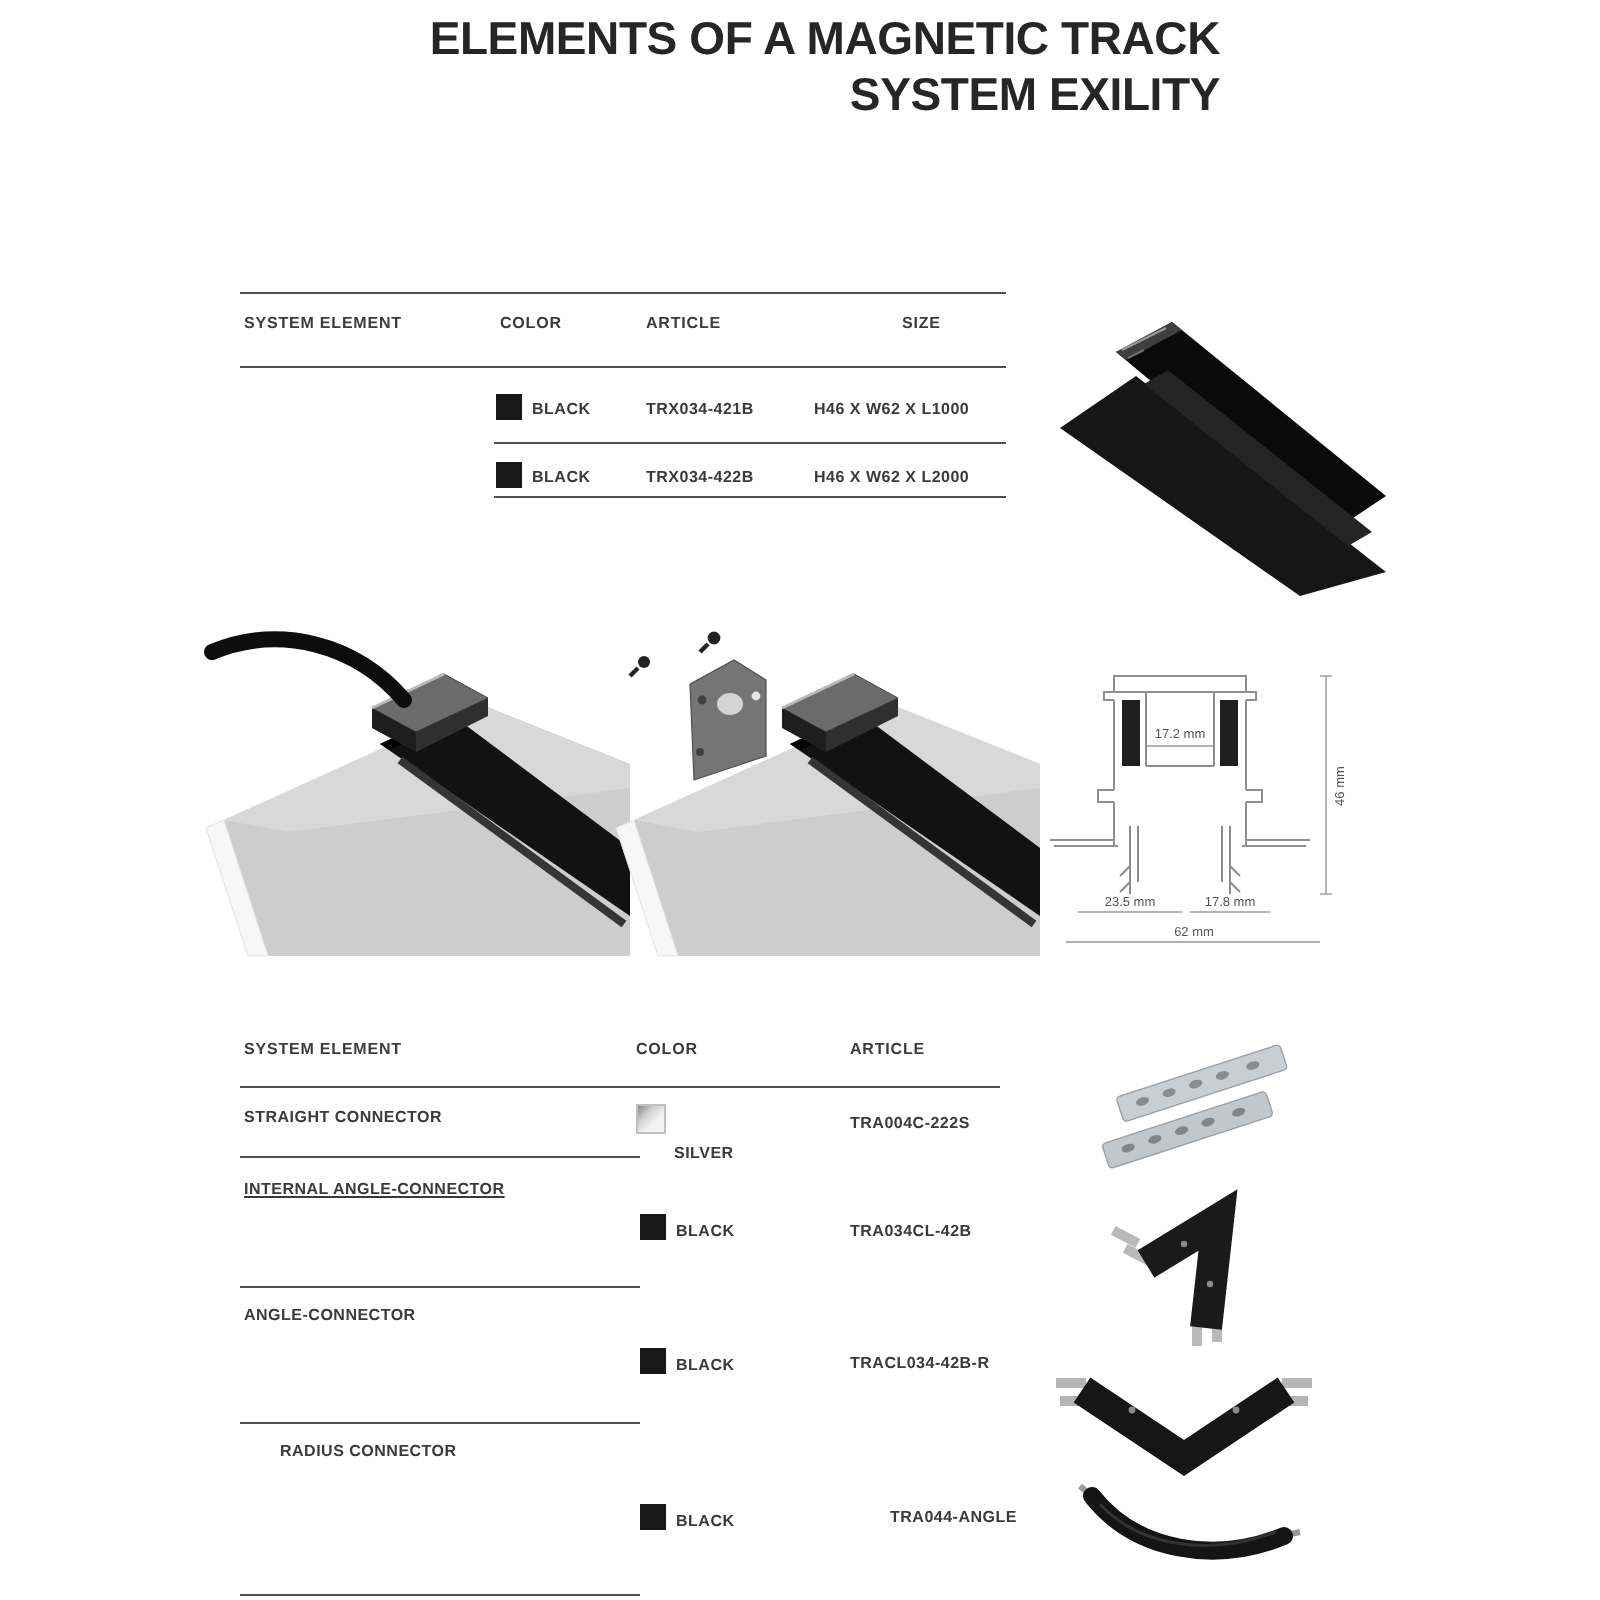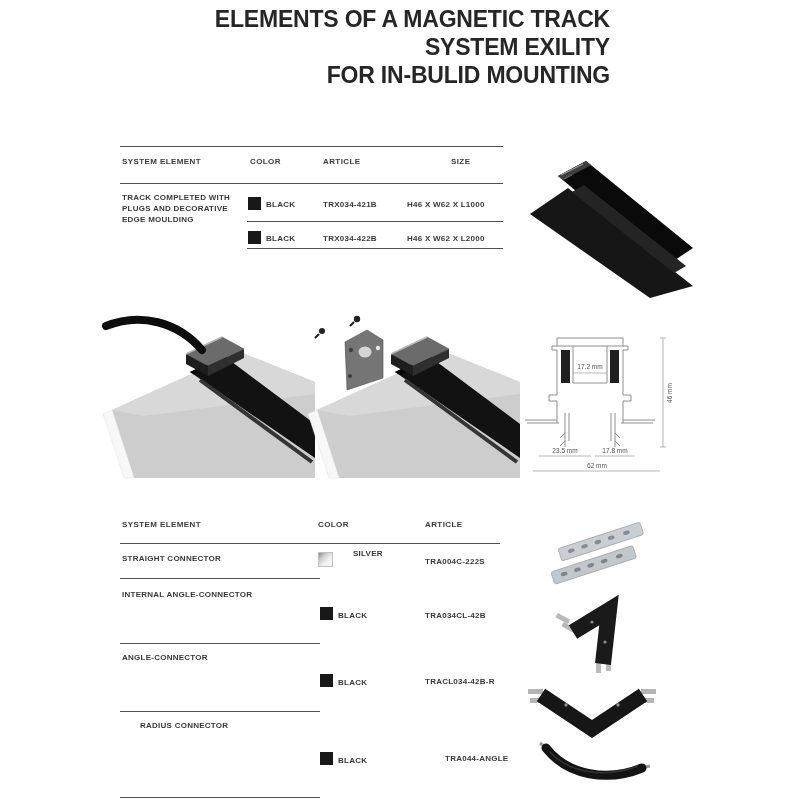--- a/index.html
+++ b/index.html
@@ -20,41 +20,39 @@
   svg text{font-family:"Liberation Sans", sans-serif;}
 </style>
 </head>
 <body>
 
 <div class="canvas">
 
   <div class="title">
     <div>ELEMENTS OF A MAGNETIC TRACK</div>
     <div>SYSTEM EXILITY</div>
-    <div>FOR IN-BULID MOUNTING</div>
   </div>
 
   <svg class="abs" style="left:528px;top:146px;" width="170" height="155" viewBox="0 0 170 155">
     <polygon points="2,68 40,42 165,140 122,152" fill="#161616"></polygon>
     <polygon points="30,30 58,15 165,102 138,120" fill="#0a0a0a"></polygon>
     <polygon points="30,30 58,15 63,19 35,34" fill="#3f3f3f"></polygon>
     <polygon points="44,46 56,39 158,120 146,127" fill="#242424"></polygon>
     <line x1="33" y1="29" x2="55" y2="18" stroke="#9a9a9a" stroke-width="1.2"></line>
     <line x1="36" y1="33" x2="44" y2="29" stroke="#6b6b6b" stroke-width="1"></line>
   </svg>
 
   <div class="abs" style="left:120px;top:146px;width:383px;height:104px;">
     <div class="line" style="top:0;left:0;width:383px;"></div>
     <div class="hdr" style="top:11px;left:2px;">SYSTEM ELEMENT</div>
     <div class="hdr" style="top:11px;left:130px;">COLOR</div>
     <div class="hdr" style="top:11px;left:203px;">ARTICLE</div>
     <div class="hdr" style="top:11px;left:287px;padding-left:44px;">SIZE</div>
     <div class="line" style="top:37px;left:0;width:383px;"></div>
 
-    <div class="wrapcell" style="top:46px;left:2px;">TRACK COMPLETED WITH PLUGS AND DECORATIVE EDGE MOULDING</div>
 
     <div>
       <div class="swatch black" style="top:51px;left:128px;"></div>
       <div class="cell" style="top:54px;left:146px;">BLACK</div>
       <div class="cell" style="top:54px;left:203px;">TRX034-421B</div>
       <div class="cell" style="top:54px;left:287px;">H46 X W62 X L1000</div>
     </div>
     <div class="line" style="top:75px;left:127px;width:256px;"></div>
     <div>
       <div class="swatch black" style="top:85px;left:128px;"></div>
@@ -137,27 +135,27 @@
 
   <div class="abs" style="left:120px;top:512px;width:380px;height:286px;">
     <div class="hdr" style="top:8px;left:2px;">SYSTEM ELEMENT</div>
     <div class="hdr" style="top:8px;left:198px;">COLOR</div>
     <div class="hdr" style="top:8px;left:305px;">ARTICLE</div>
     <div class="line" style="top:31px;left:0;width:380px;"></div>
 
     <div>
       <div class="cell" style="top:42px;left:2px;">STRAIGHT CONNECTOR</div>
       <div class="swatch silver" style="top:40px;left:198px;"></div>
-      <div class="cell" style="top:37px;left:217px;margin-left:16px;">SILVER</div>
+      <div class="cell" style="top:60px;left:217px;">SILVER</div>
       <div class="cell" style="top:45px;left:305px;">TRA004C-222S</div>
     </div>
     <div class="line" style="top:66px;left:0;width:200px;"></div>
 
     <div>
-      <div class="cell" style="top:78px;left:2px;">INTERNAL ANGLE-CONNECTOR</div>
+      <div class="cell" style="top:78px;left:2px;text-decoration:underline;">INTERNAL ANGLE-CONNECTOR</div>
       <div class="swatch black" style="top:95px;left:200px;"></div>
       <div class="cell" style="top:99px;left:218px;">BLACK</div>
       <div class="cell" style="top:99px;left:305px;">TRA034CL-42B</div>
     </div>
     <div class="line" style="top:131px;left:0;width:200px;"></div>
 
     <div>
       <div class="cell" style="top:141px;left:2px;">ANGLE-CONNECTOR</div>
       <div class="swatch black" style="top:162px;left:200px;"></div>
       <div class="cell" style="top:166px;left:218px;">BLACK</div>

